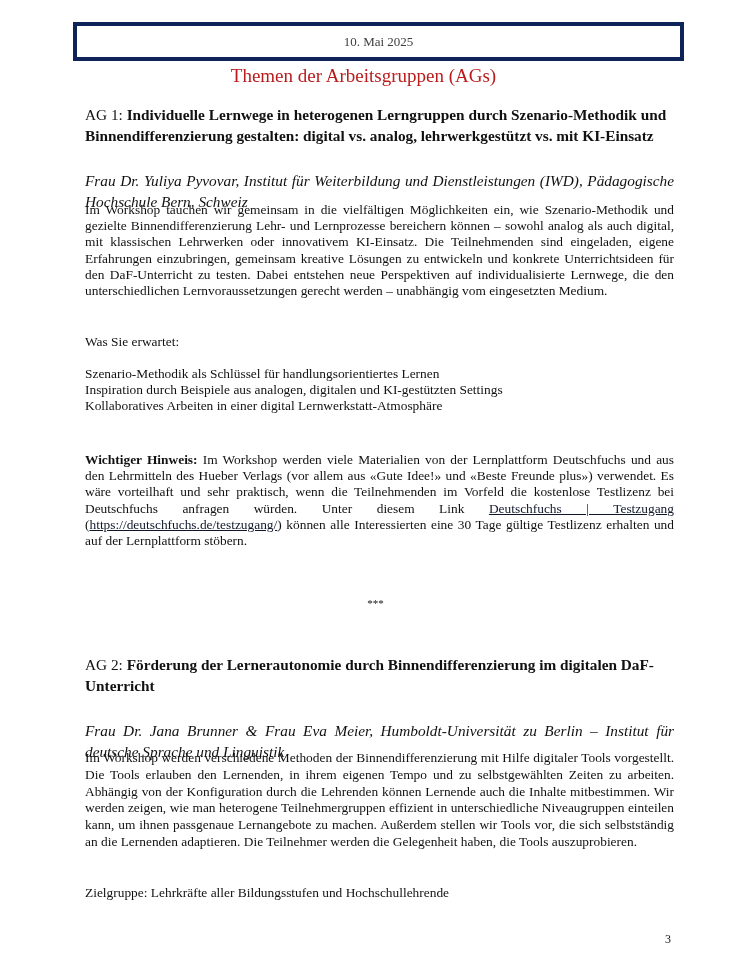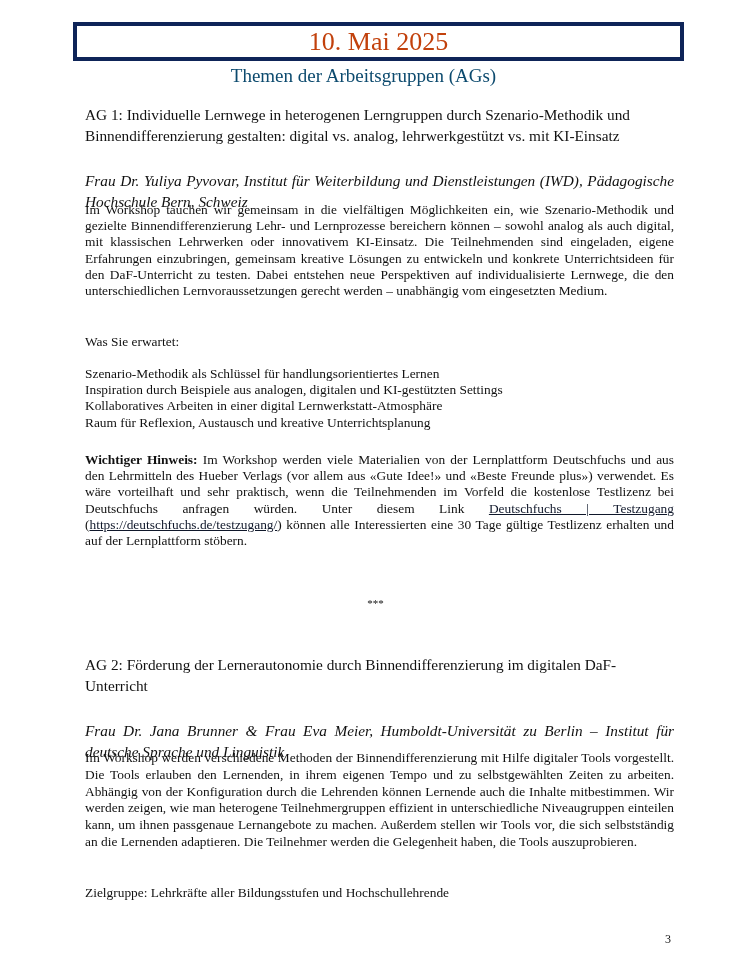--- a/index.html
+++ b/index.html
@@ -1,28 +1,28 @@
 <!DOCTYPE html>
 <html><head>
 <meta charset="utf-8">
 <style>
   html, body { margin:0; padding:0; background:#ffffff; }
   body { width:751px; height:954px; position:relative; overflow:hidden; color:#111; }
   .date-box {
     position:absolute; left:73px; top:22px; width:603px; height:31px;
     border:4px solid #0e2458; box-sizing:content-box;
-    text-align:center; font-family:"Liberation Serif", serif; font-size:26px; line-height:31px; color:#c2410c;
+    text-align:center; font-family:"Liberation Serif", serif; font-size:13px; line-height:31px; color:#404040;
   }
   .page-title {
     position:absolute; left:0; width:727px; top:64px; text-align:center;
-    font-family:"Liberation Serif", serif; font-size:19px; line-height:24px; color:#0c4a6e;
+    font-family:"Liberation Serif", serif; font-size:19px; line-height:24px; color:#b91c1c;
   }
   .ag-heading { font-family:"Liberation Serif", serif; font-size:15.3px; line-height:21px; }
   .ag-heading .ag-num { font-weight:normal; }
-  .ag-heading .ag-title { font-weight:normal; }
+  .ag-heading .ag-title { font-weight:bold; }
   .authors { font-family:"Liberation Serif", serif; font-style:italic; font-size:15.3px; line-height:21px; text-align:justify;margin-top:24px; }
   .body-text { font-family:"Liberation Serif", serif; font-size:13.4px; line-height:16.2px; text-align:justify; }
   .block { position:absolute; left:85px; width:589px; }
   .list div { line-height:16.2px; }
   .link { color:#0f172a; text-decoration:underline; }
   .sep { position:absolute; left:0; width:751px; text-align:center; top:597px; font-family:"Liberation Serif", serif; font-size:11px; }
   .page-num { position:absolute; left:665px; top:932px; font-family:"Liberation Serif", serif; font-size:12px; }
 </style>
 </head>
 <body>
@@ -40,21 +40,20 @@
 </div>
 
 <div class="block body-text" style="top:202px;">Im Workshop tauchen wir gemeinsam in die vielfältigen Möglichkeiten ein, wie Szenario-Methodik und gezielte Binnendifferenzierung Lehr- und Lernprozesse bereichern können – sowohl analog als auch digital, mit klassischen Lehrwerken oder innovativem KI-Einsatz. Die Teilnehmenden sind eingeladen, eigene Erfahrungen einzubringen, gemeinsam kreative Lösungen zu entwickeln und konkrete Unterrichtsideen für den DaF-Unterricht zu testen. Dabei entstehen neue Perspektiven auf individualisierte Lernwege, die den unterschiedlichen Lernvoraussetzungen gerecht werden – unabhängig vom eingesetzten Medium.</div>
 
 <div class="block body-text" style="top:334px;">Was Sie erwartet:</div>
 
 <div class="block body-text list" style="top:366px;">
   <div>Szenario-Methodik als Schlüssel für handlungsorientiertes Lernen</div>
   <div>Inspiration durch Beispiele aus analogen, digitalen und KI-gestützten Settings</div>
   <div>Kollaboratives Arbeiten in einer digital Lernwerkstatt-Atmosphäre</div>
-  <div>Raum für Reflexion, Austausch und kreative Unterrichtsplanung</div>
 </div>
 
 <div class="block body-text" style="top:452px;">
   <b>Wichtiger Hinweis:</b><span> Im Workshop werden viele Materialien von der Lernplattform Deutschfuchs und aus den Lehrmitteln des Hueber Verlags (vor allem aus «Gute Idee!» und «Beste Freunde plus») verwendet. Es wäre vorteilhaft und sehr praktisch, wenn die Teilnehmenden im Vorfeld die kostenlose Testlizenz bei Deutschfuchs anfragen würden. Unter diesem Link </span><span class="link">Deutschfuchs | Testzugang</span><span> (</span><span class="link">https://deutschfuchs.de/testzugang/</span><span>) können alle Interessierten eine 30 Tage gültige Testlizenz erhalten und auf der Lernplattform stöbern.</span>
 </div>
 
 <div class="sep">***</div>
 
 <div class="block" style="top:654px;">
   <div class="ag-heading">

